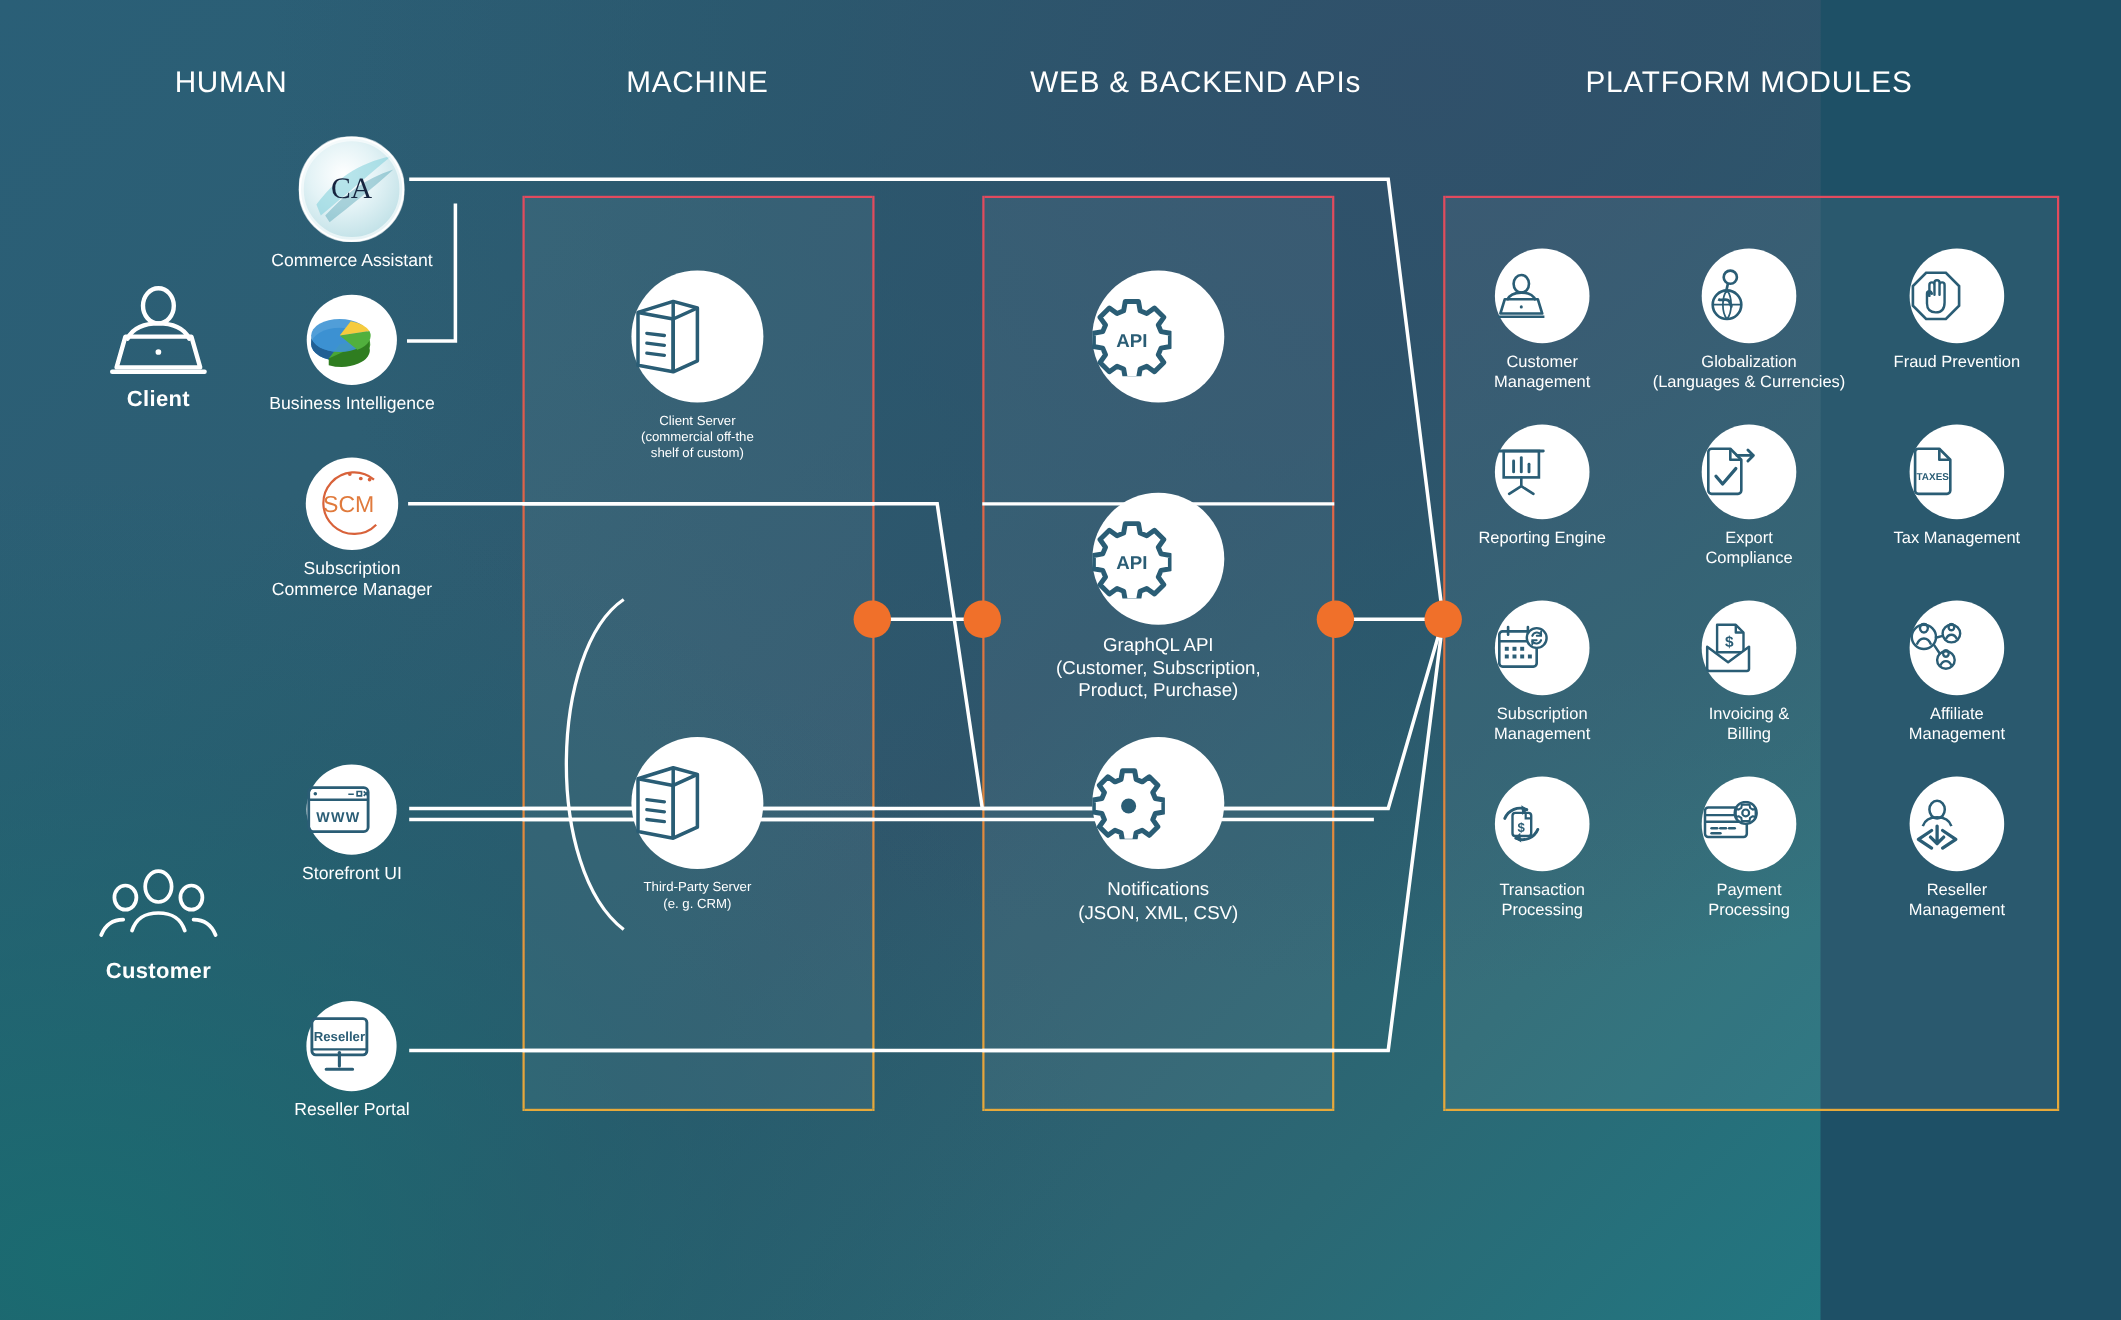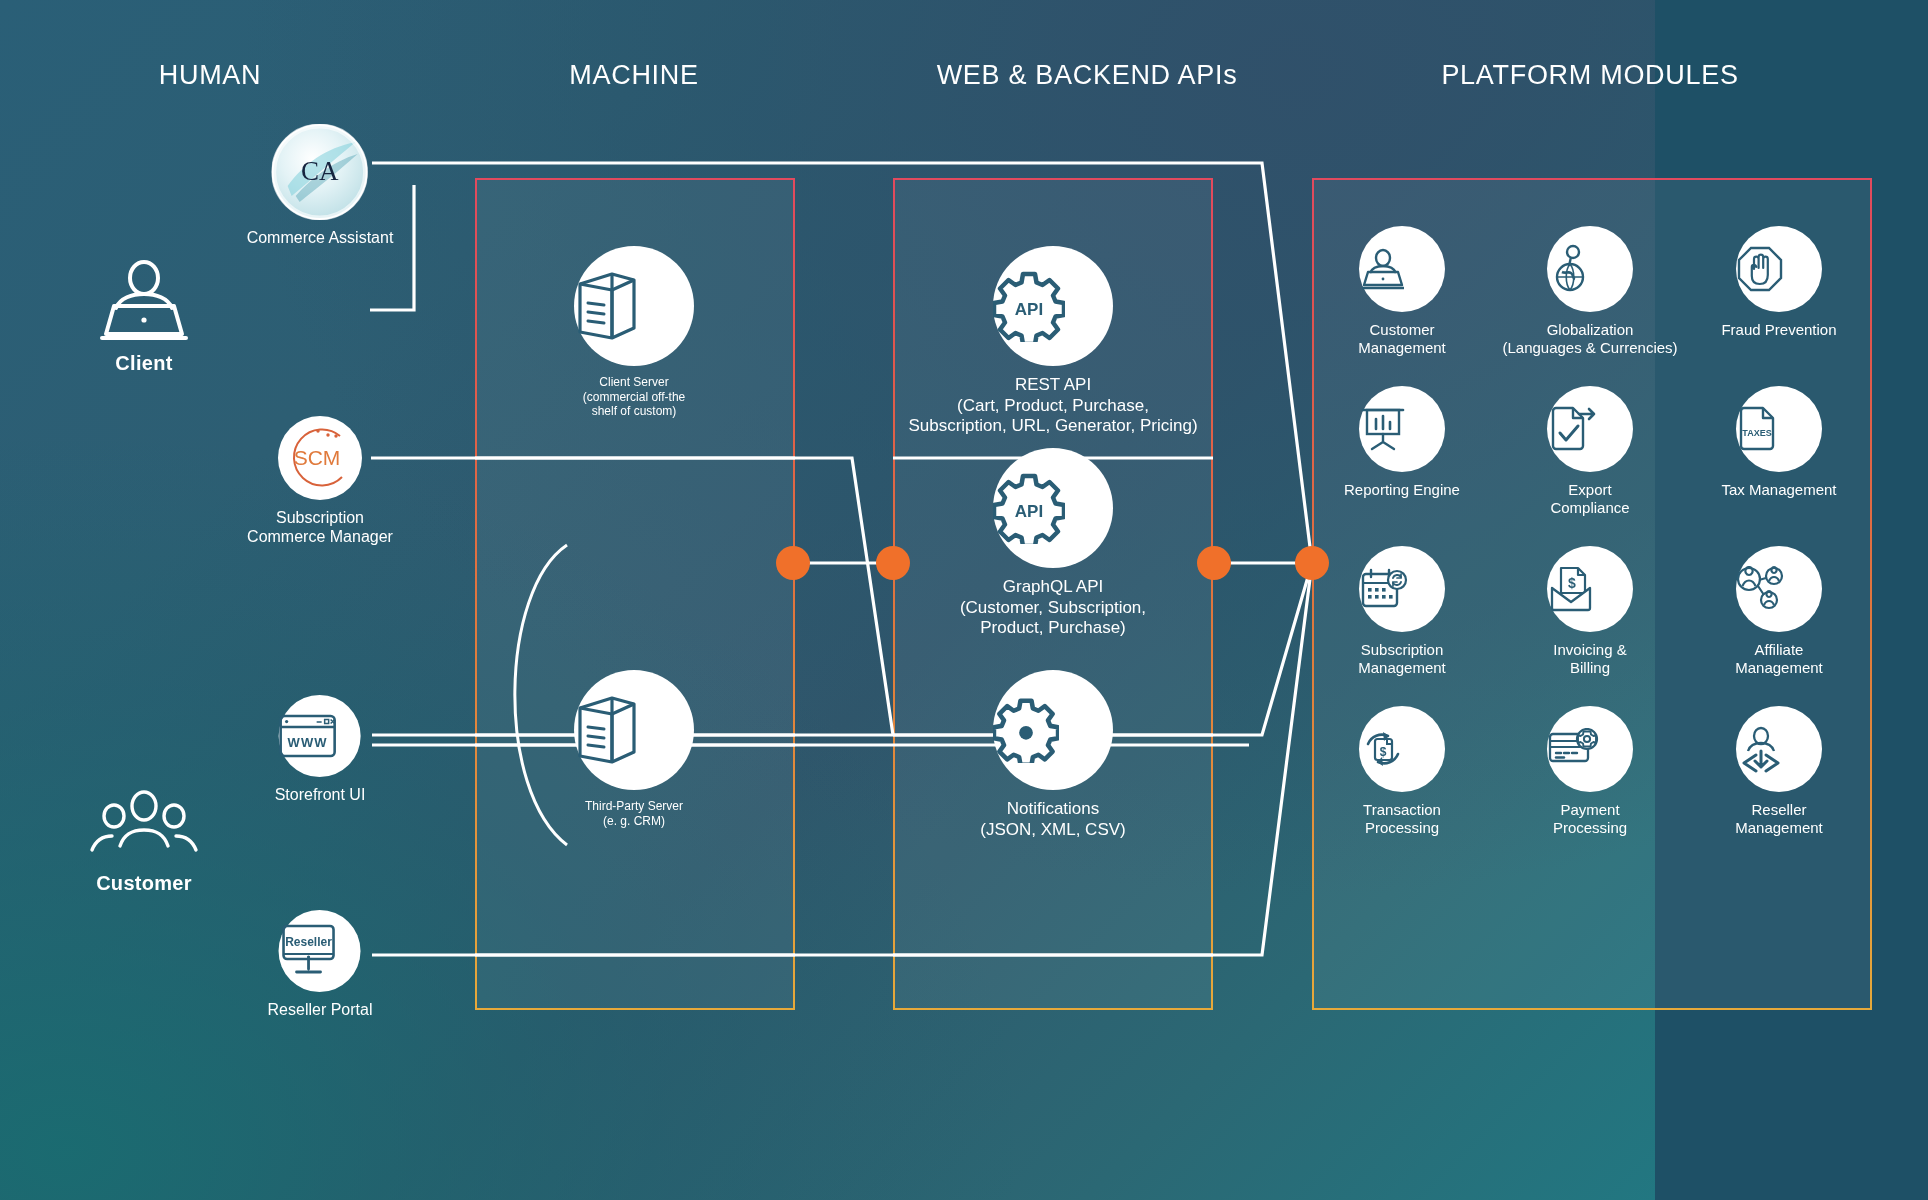--- a/index.html
+++ b/index.html
@@ -162,20 +162,35 @@
         <circle cx="48" cy="48" r="46" fill="url(#cag)"></circle>
         <path d="M16 62 C32 40 54 24 84 18 C62 36 44 52 20 72 Z" fill="#7fcfda" opacity="0.55"></path>
         <path d="M24 72 C40 54 60 38 86 30 C66 48 48 62 28 78 Z" fill="#2e8ea3" opacity="0.35"></path>
         <circle cx="48" cy="48" r="46" fill="none" stroke="#ffffff" stroke-width="5" opacity="0.6"></circle>
         <text x="48" y="56" text-anchor="middle" font-family="'Liberation Serif',serif" font-size="27" fill="#16243f">CA</text>
       </svg>
     </div>
     <div class="cap">Commerce Assistant</div>
   </div>
 
+  <div class="node" style="left:320px; top:268px;">
+    <div class="circle" style="width:82px;height:82px;">
+      <svg class="ic" width="64" height="60" viewBox="0 0 64 60">
+        <ellipse cx="30" cy="34" rx="26" ry="15" fill="#2e7fc4"></ellipse>
+        <path d="M4 34 L4 26 A26 15 0 0 0 56 26 L56 34 A26 15 0 0 1 4 34 Z" fill="#215f94"></path>
+        <path d="M30 26 L56 22 A26 15 0 0 0 40 13 Z" fill="#f1c233"></path>
+        <path d="M30 34 L57 30 A26 15 0 0 1 20 47 Z" fill="#49a636"></path>
+        <path d="M20 47 L20 53 A26 15 0 0 0 57 37 L57 30 Z" fill="#2f7d20"></path>
+        <ellipse cx="30" cy="26" rx="26" ry="15" fill="#3e93d4" opacity="0.9"></ellipse>
+        <path d="M30 26 L57 22 A26 15 0 0 1 46 39 Z" fill="#51b03d"></path>
+        <path d="M30 26 L40 13 A26 15 0 0 1 57 22 Z" fill="#f5cb3e"></path>
+      </svg>
+    </div>
+    <div class="cap">Business Intelligence</div>
+  </div>
 
   <div class="node" style="left:320px; top:416px;">
     <div class="circle" style="width:84px;height:84px;">
       <svg class="ic" width="78" height="78" viewBox="0 0 78 78">
         <path d="M62 17 A28 28 0 1 0 64 58" fill="none" stroke="#d8623a" stroke-width="2"></path>
         <circle cx="40" cy="12" r="1.7" fill="#d8623a"></circle>
         <circle cx="50" cy="16" r="1.7" fill="#d8623a"></circle>
         <circle cx="58" cy="17" r="1.7" fill="#d8623a"></circle>
         <text x="39" y="46" text-anchor="middle" font-family="'Liberation Sans',sans-serif" font-size="21" fill="#e07a3c">SCM</text>
       </svg>
@@ -254,23 +269,20 @@
 (e. g. CRM)</div>
   </div>
 
   <div class="node api" style="left:1053px; top:246px;">
     <div class="circle" style="width:120px;height:120px;">
       <svg class="ic" width="72" height="72" viewBox="0 0 72 72">
         <path d="M30 4 L42 4 L43.5 12.5 L49.5 15 L56.5 10 L65 18.5 L60 25.5 L62.5 31.5 L71 33 L71 45 L62.5 46.5 L60 52.5 L65 59.5 L56.5 68 L49.5 63 L43.5 65.5 L42 74 L30 74 L28.5 65.5 L22.5 63 L15.5 68 L7 59.5 L12 52.5 L9.5 46.5 L1 45 L1 33 L9.5 31.5 L12 25.5 L7 18.5 L15.5 10 L22.5 15 L28.5 12.5 Z" fill="none" stroke="#2a5d75" stroke-width="4.5" stroke-linejoin="round"></path>
         <text x="36" y="45" text-anchor="middle" font-family="'Liberation Sans',sans-serif" font-weight="bold" font-size="17" fill="#2a5d75">API</text>
       </svg>
     </div>
-    <div class="cap w" style="white-space:pre-line; width:300px;">REST API
-(Cart, Product, Purchase,
-Subscription, URL, Generator, Pricing)</div>
   </div>
 
   <div class="node api" style="left:1053px; top:448px;">
     <div class="circle" style="width:120px;height:120px;">
       <svg class="ic" width="72" height="72" viewBox="0 0 72 72">
         <path d="M30 4 L42 4 L43.5 12.5 L49.5 15 L56.5 10 L65 18.5 L60 25.5 L62.5 31.5 L71 33 L71 45 L62.5 46.5 L60 52.5 L65 59.5 L56.5 68 L49.5 63 L43.5 65.5 L42 74 L30 74 L28.5 65.5 L22.5 63 L15.5 68 L7 59.5 L12 52.5 L9.5 46.5 L1 45 L1 33 L9.5 31.5 L12 25.5 L7 18.5 L15.5 10 L22.5 15 L28.5 12.5 Z" fill="none" stroke="#2a5d75" stroke-width="4.5" stroke-linejoin="round"></path>
         <text x="36" y="45" text-anchor="middle" font-family="'Liberation Sans',sans-serif" font-weight="bold" font-size="17" fill="#2a5d75">API</text>
       </svg>
     </div>
     <div class="cap w" style="white-space:pre-line; width:300px;">GraphQL API

